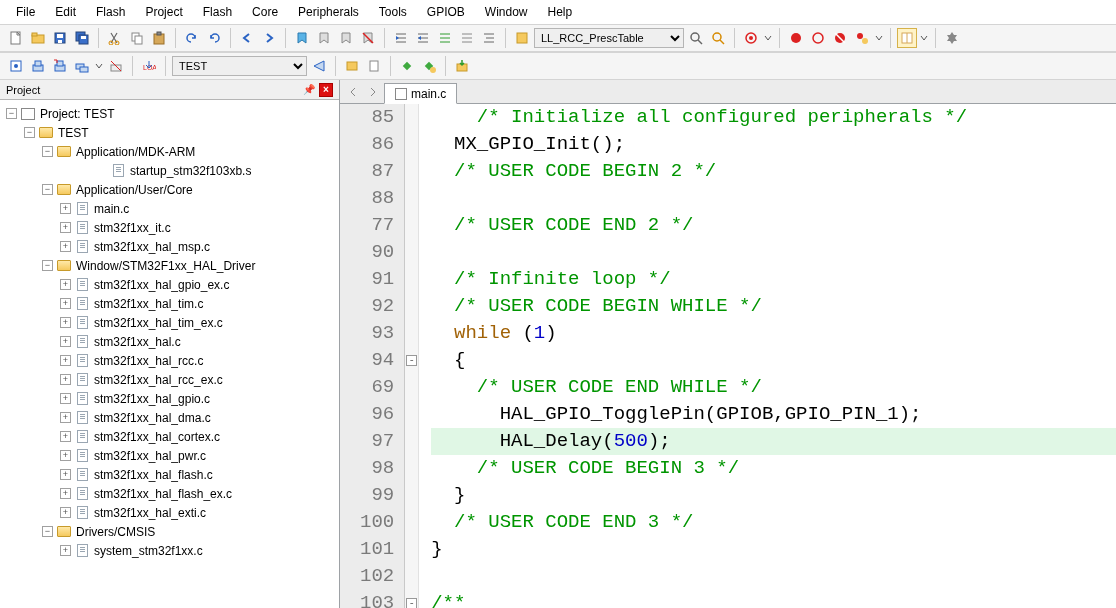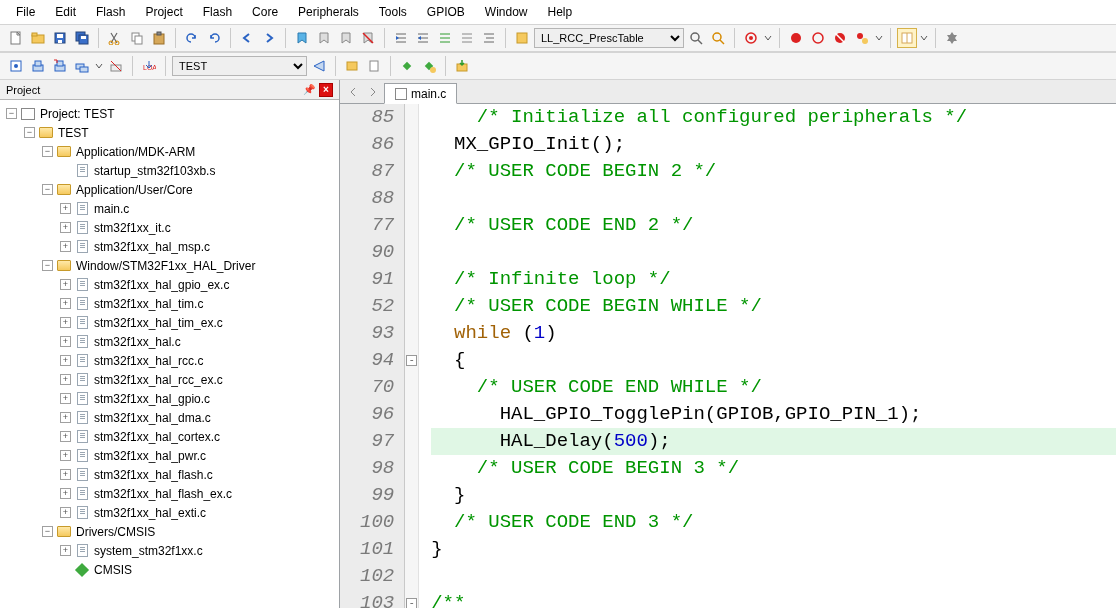--- a/index.html
+++ b/index.html
@@ -35,21 +35,21 @@
   .diamond { width:10px; height:10px; background:#3faa3f; transform:rotate(45deg); }
 
   
   .editor-side { flex: 1; display: flex; flex-direction: column; min-width: 0; }
   .tabbar { display: flex; align-items: flex-end; height: 24px; background: #ececec; border-bottom: 1px solid #9da1a5; padding-left: 4px; gap: 0; }
   .tabbtn { width: 18px; height: 18px; margin: 0 2px 2px 0; display:flex; align-items:center; justify-content:center; cursor:pointer; }
   .filetab { display: flex; align-items: center; gap: 4px; padding: 2px 10px; background: #fff; border: 1px solid #9da1a5; border-bottom: 1px solid #fff; font-size: 12px; height: 21px; margin-bottom: -1px; }
   .filetab .ficon { width:12px; height:12px; background:#fff; border:1px solid #888; }
 
   .code-area { flex: 1; display: flex; font-family: Consolas, "Courier New", monospace; font-size: 19px; line-height: 27px; overflow: hidden; background:#fff; }
-  .gutter { background: #ececec; color: #7a7a7a; text-align: right; padding: 0 10px 0 20px; border-right: 1px solid #c9c9c9; user-select: none; font-style: italic; }
+  .gutter { background: #ececec; color: #7a7a7a; text-align: right; padding: 0 10px 0 20px; border-right: 1px solid #c9c9c9; user-select: none; }
   .fold-col { width: 14px; background: #f6f6f6; border-right: 1px solid #e2e2e2; position:relative; }
   .fold-mark { position:absolute; left:1px; width:11px; height:11px; border:1px solid #999; background:#fff; font-size:10px; display:flex; align-items:center; justify-content:center; color:#666; }
   .code-lines { flex:1; padding-left: 12px; white-space: pre; overflow:auto; }
   .code-line { height: 27px; }
   .code-line.hl { background: #e0f7e5; }
   .c-comment { color: #009500; }
   .c-ident { color: #000; }
   .c-keyword { color: #a16207; }
   .c-number { color: #0000c8; }
 
@@ -380,21 +380,21 @@
           </span>
           <span>TEST</span>
         </div>
         <div class="tree-row" style="padding-left: 42px;">
           <span class="twist">−</span>
           <span class="ticon">
             <span class="folder-open"></span>
           </span>
           <span>Application/MDK-ARM</span>
         </div>
-        <div class="tree-row" style="padding-left: 60px;">
+        <div class="tree-row" style="padding-left: 96px;">
           <span class="twist empty"></span>
           <span class="ticon">
             <span class="fileico"></span>
           </span>
           <span>startup_stm32f103xb.s</span>
         </div>
         <div class="tree-row" style="padding-left: 42px;">
           <span class="twist">−</span>
           <span class="ticon">
             <span class="folder-open"></span>
@@ -526,27 +526,20 @@
             <span class="folder-open"></span>
           </span>
           <span>Drivers/CMSIS</span>
         </div>
         <div class="tree-row" style="padding-left: 60px;">
           <span class="twist">+</span>
           <span class="ticon">
             <span class="fileico"></span>
           </span>
           <span>system_stm32f1xx.c</span>
-        </div>
-        <div class="tree-row" style="padding-left: 60px;">
-          <span class="twist empty"></span>
-          <span class="ticon">
-            <span class="diamond"></span>
-          </span>
-          <span>CMSIS</span>
         </div>
       </div>
   </div>
 
   <div class="editor-side">
     <div class="tabbar">
       <span class="tabbtn">
           <svg width="10" height="10">
             <path d="M7 1 L3 5 L7 9" fill="none" stroke="#888"></path>
           </svg>
@@ -563,24 +556,24 @@
     </div>
     <div class="code-area">
       <div class="gutter" id="gutter">
           <div style="height: 27px;">85</div>
           <div style="height: 27px;">86</div>
           <div style="height: 27px;">87</div>
           <div style="height: 27px;">88</div>
           <div style="height: 27px;">77</div>
           <div style="height: 27px;">90</div>
           <div style="height: 27px;">91</div>
-          <div style="height: 27px;">52</div>
+          <div style="height: 27px;">92</div>
           <div style="height: 27px;">93</div>
           <div style="height: 27px;">94</div>
-          <div style="height: 27px;">70</div>
+          <div style="height: 27px;">69</div>
           <div style="height: 27px;">96</div>
           <div style="height: 27px;">97</div>
           <div style="height: 27px;">98</div>
           <div style="height: 27px;">99</div>
           <div style="height: 27px;">100</div>
           <div style="height: 27px;">101</div>
           <div style="height: 27px;">102</div>
           <div style="height: 27px;">103</div>
         </div>
       <div class="fold-col" id="foldcol">

